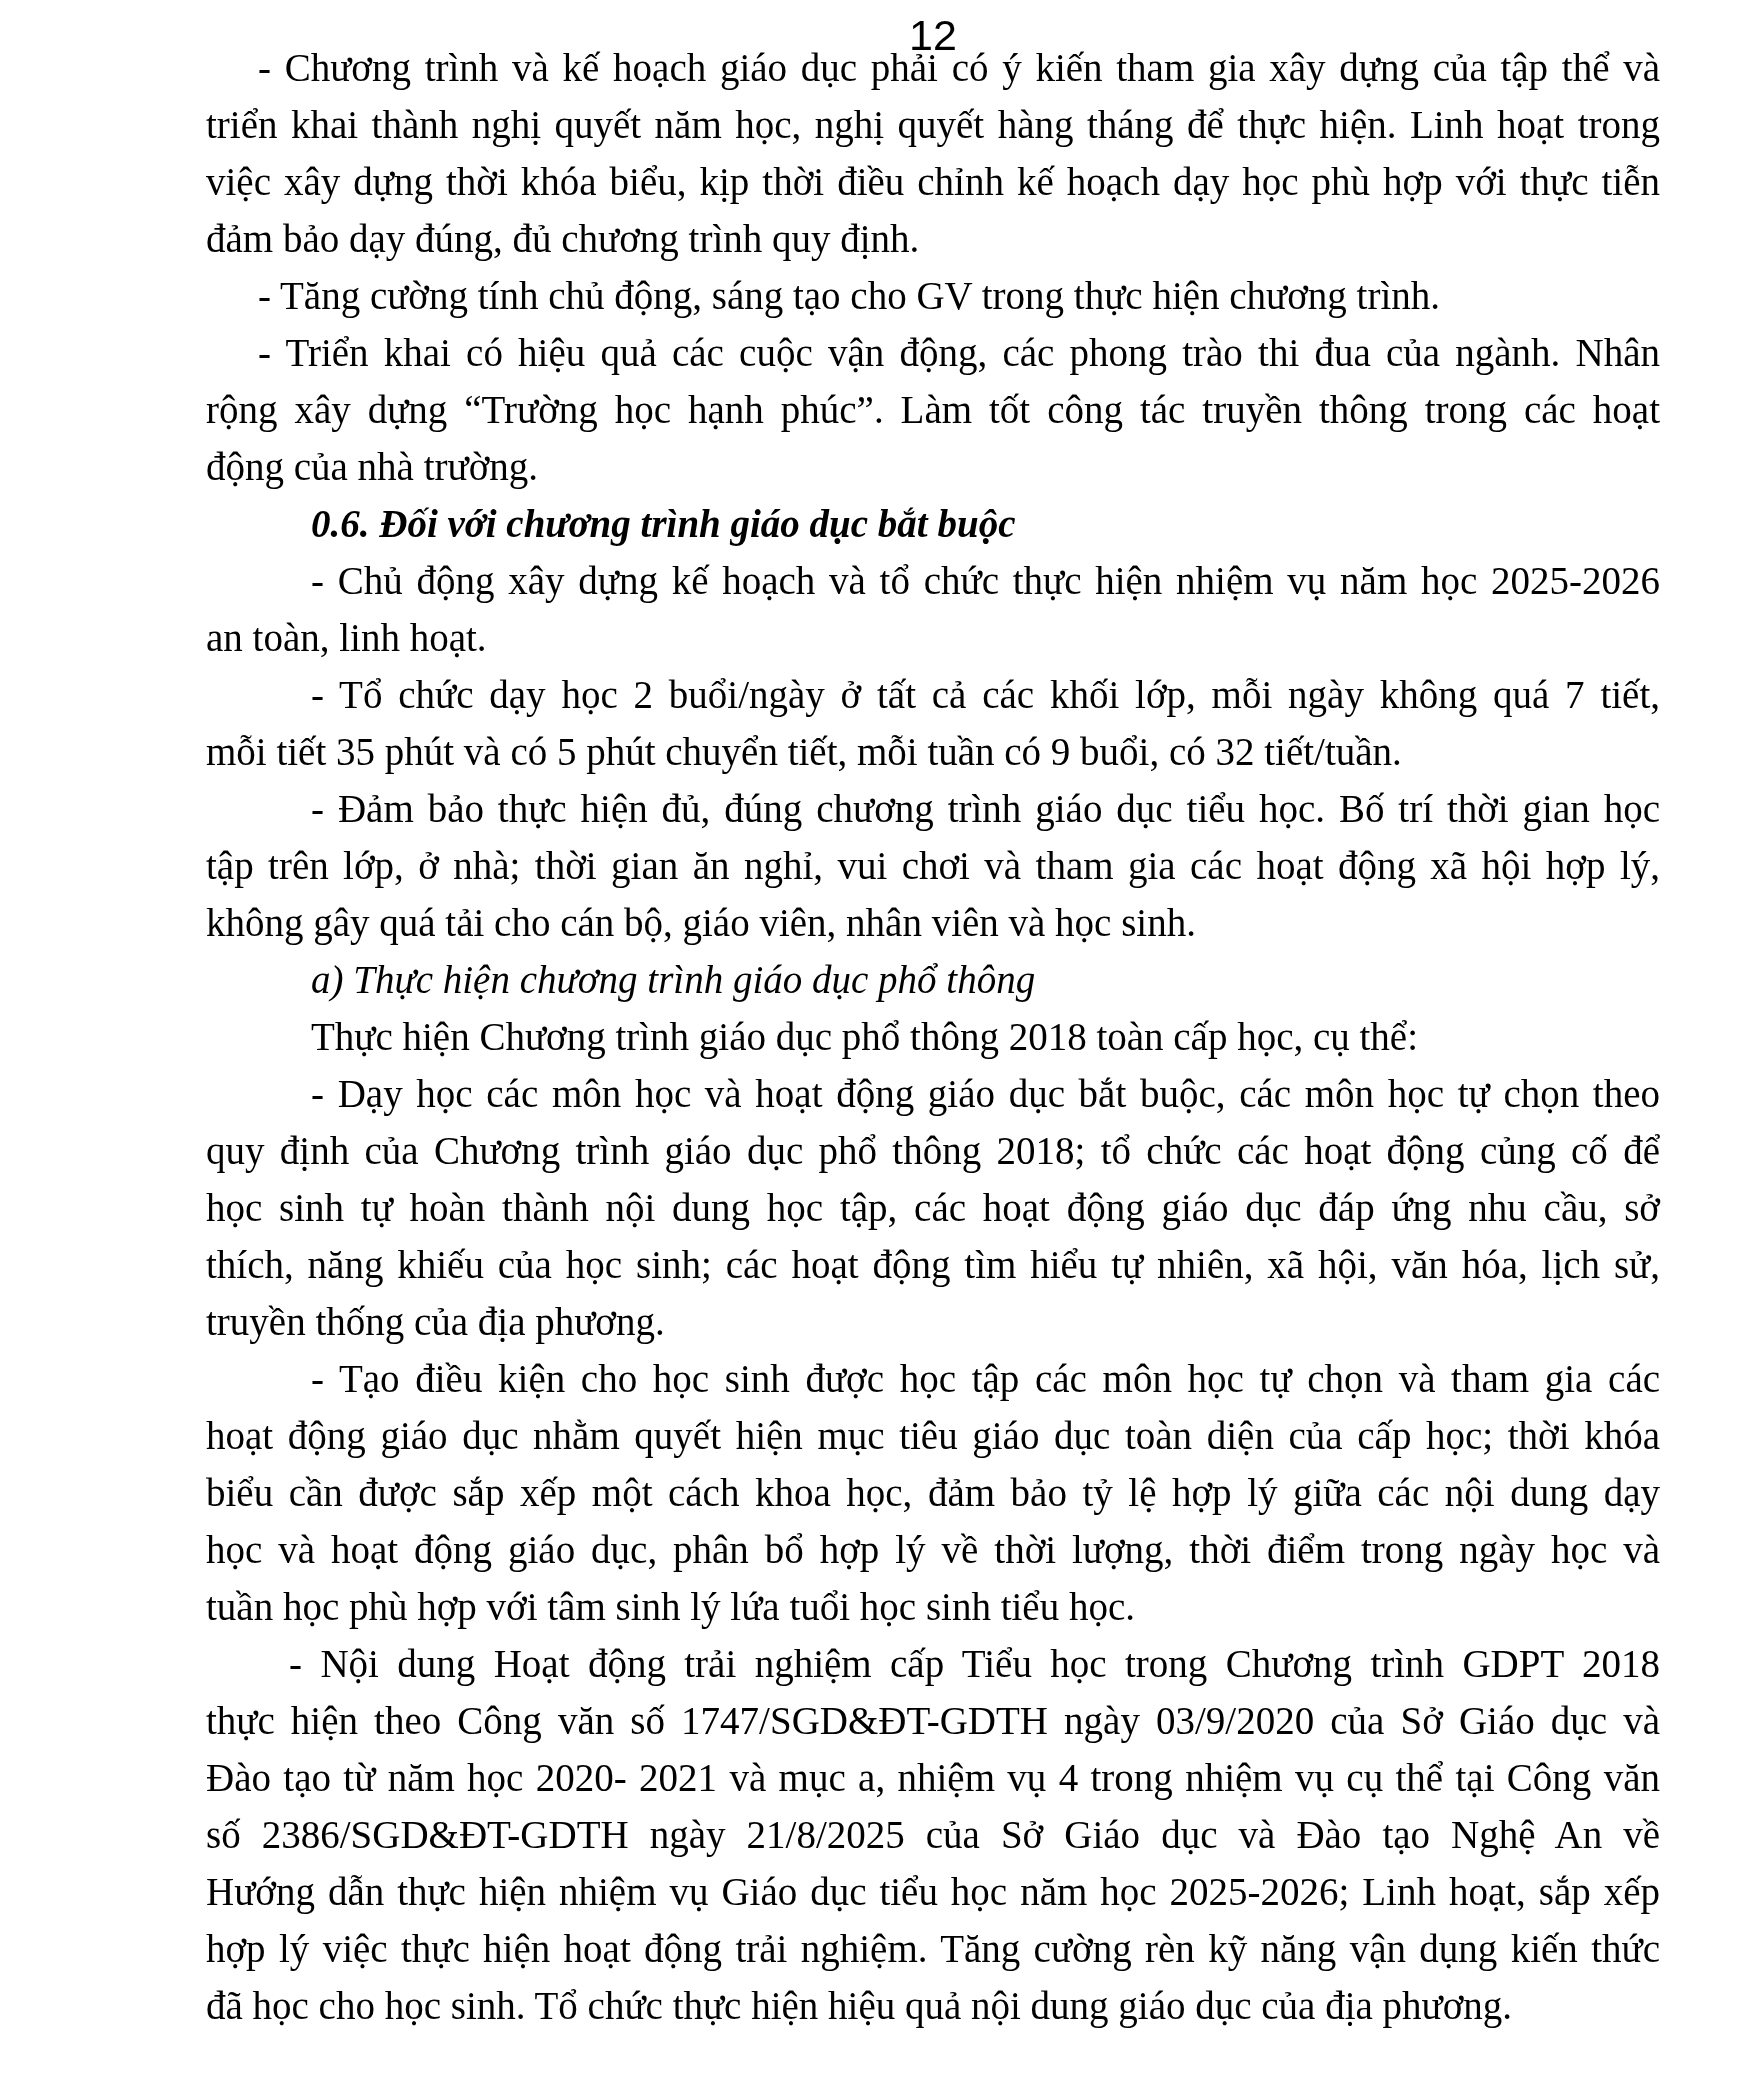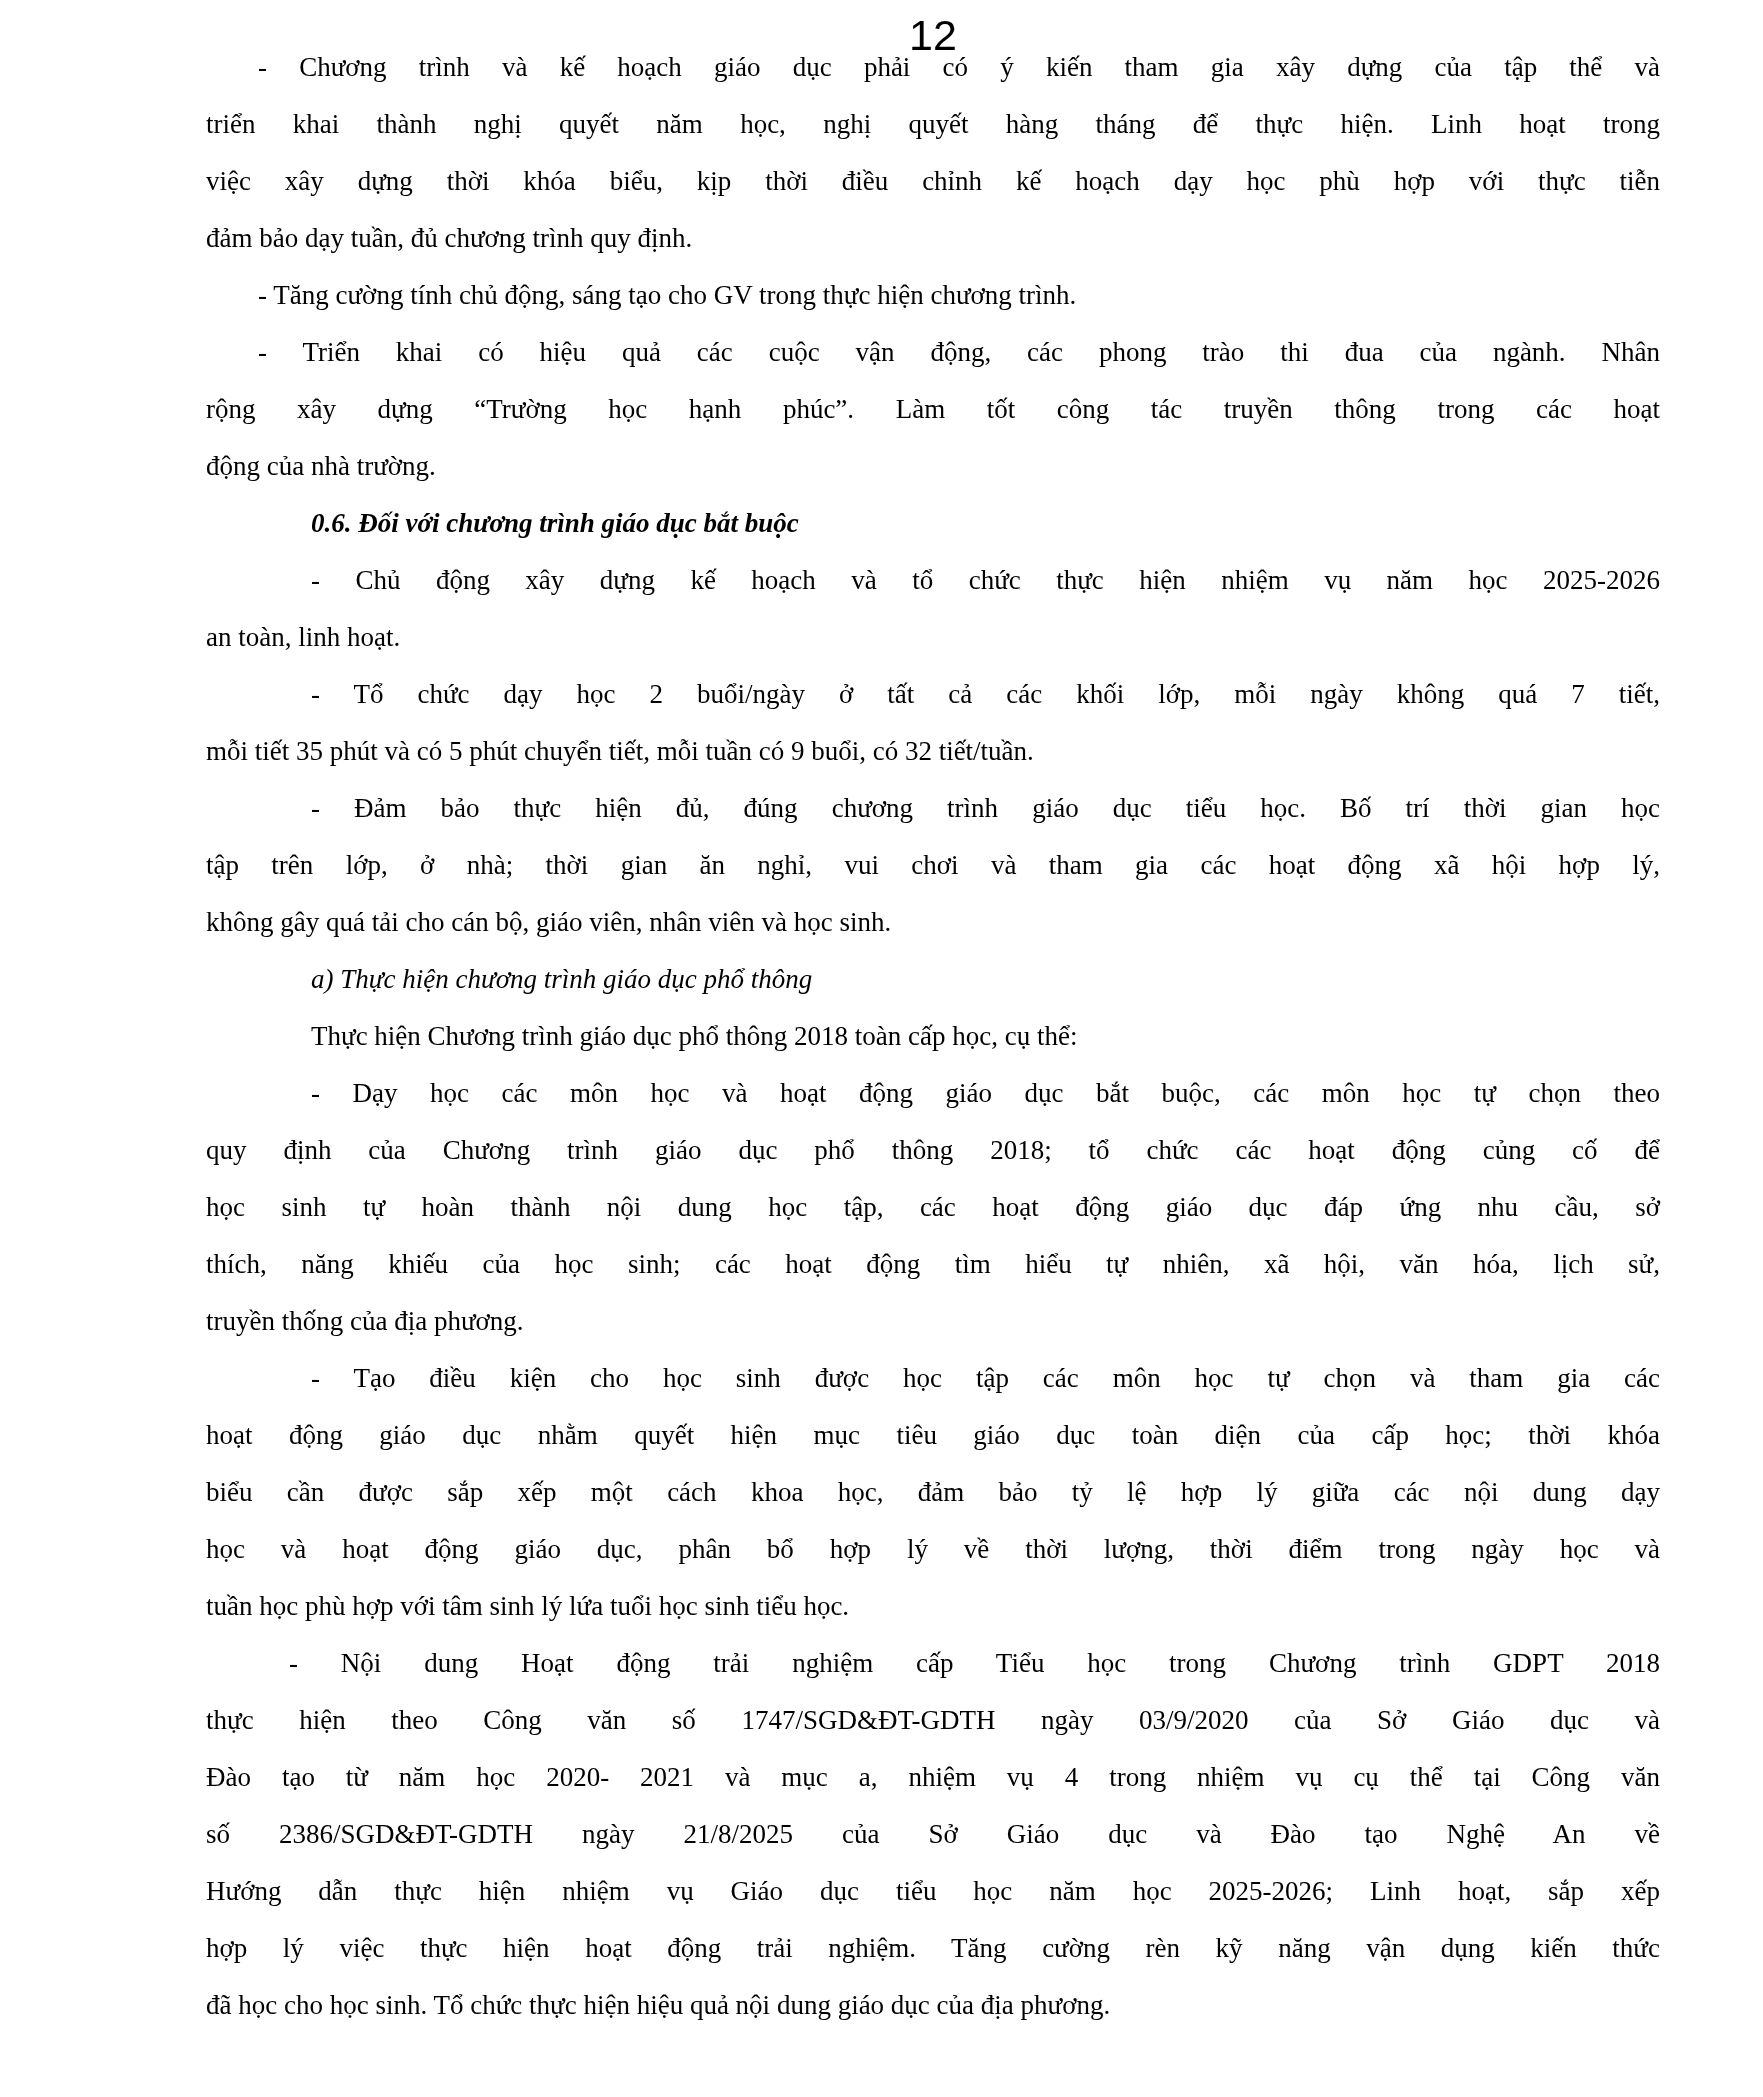--- a/index.html
+++ b/index.html
@@ -33,21 +33,21 @@
       width: 1454px;
     }
     .para {
       margin: 0;
       padding: 0;
     }
     .line {
       box-sizing: border-box;
       width: 1454px;
       height: 57px;
-      font-size: 27px;
+      font-size: 39px;
       line-height: 57px;
       text-align: justify;
       text-align-last: justify;
       overflow: visible;
       white-space: normal;
     }
     .line.left {
       text-align-last: left;
     }
     .para.indent-sm .line.first { padding-left: 52px; }
@@ -67,21 +67,21 @@
 <div class="page">
 
   <div class="page-number">12</div>
 
   <main class="doc-body">
 
     <section class="para indent-sm">
       <div class="line first">- Chương trình và kế hoạch giáo dục phải có ý kiến tham gia xây dựng của tập thể và</div>
       <div class="line">triển khai thành nghị quyết năm học, nghị quyết hàng tháng để thực hiện. Linh hoạt trong</div>
       <div class="line">việc xây dựng thời khóa biểu, kịp thời điều chỉnh kế hoạch dạy học phù hợp với thực tiễn</div>
-      <div class="line left">đảm bảo dạy tuần, đủ chương trình quy định.</div>
+      <div class="line left">đảm bảo dạy đúng, đủ chương trình quy định.</div>
     </section>
 
     <section class="para indent-sm">
       <div class="line first left">- Tăng cường tính chủ động, sáng tạo cho GV trong thực hiện chương trình.</div>
     </section>
 
     <section class="para indent-sm">
       <div class="line first">- Triển khai có hiệu quả các cuộc vận động, các phong trào thi đua của ngành. Nhân</div>
       <div class="line">rộng xây dựng “Trường học hạnh phúc”. Làm tốt công tác truyền thông trong các hoạt</div>
       <div class="line left">động của nhà trường.</div>

